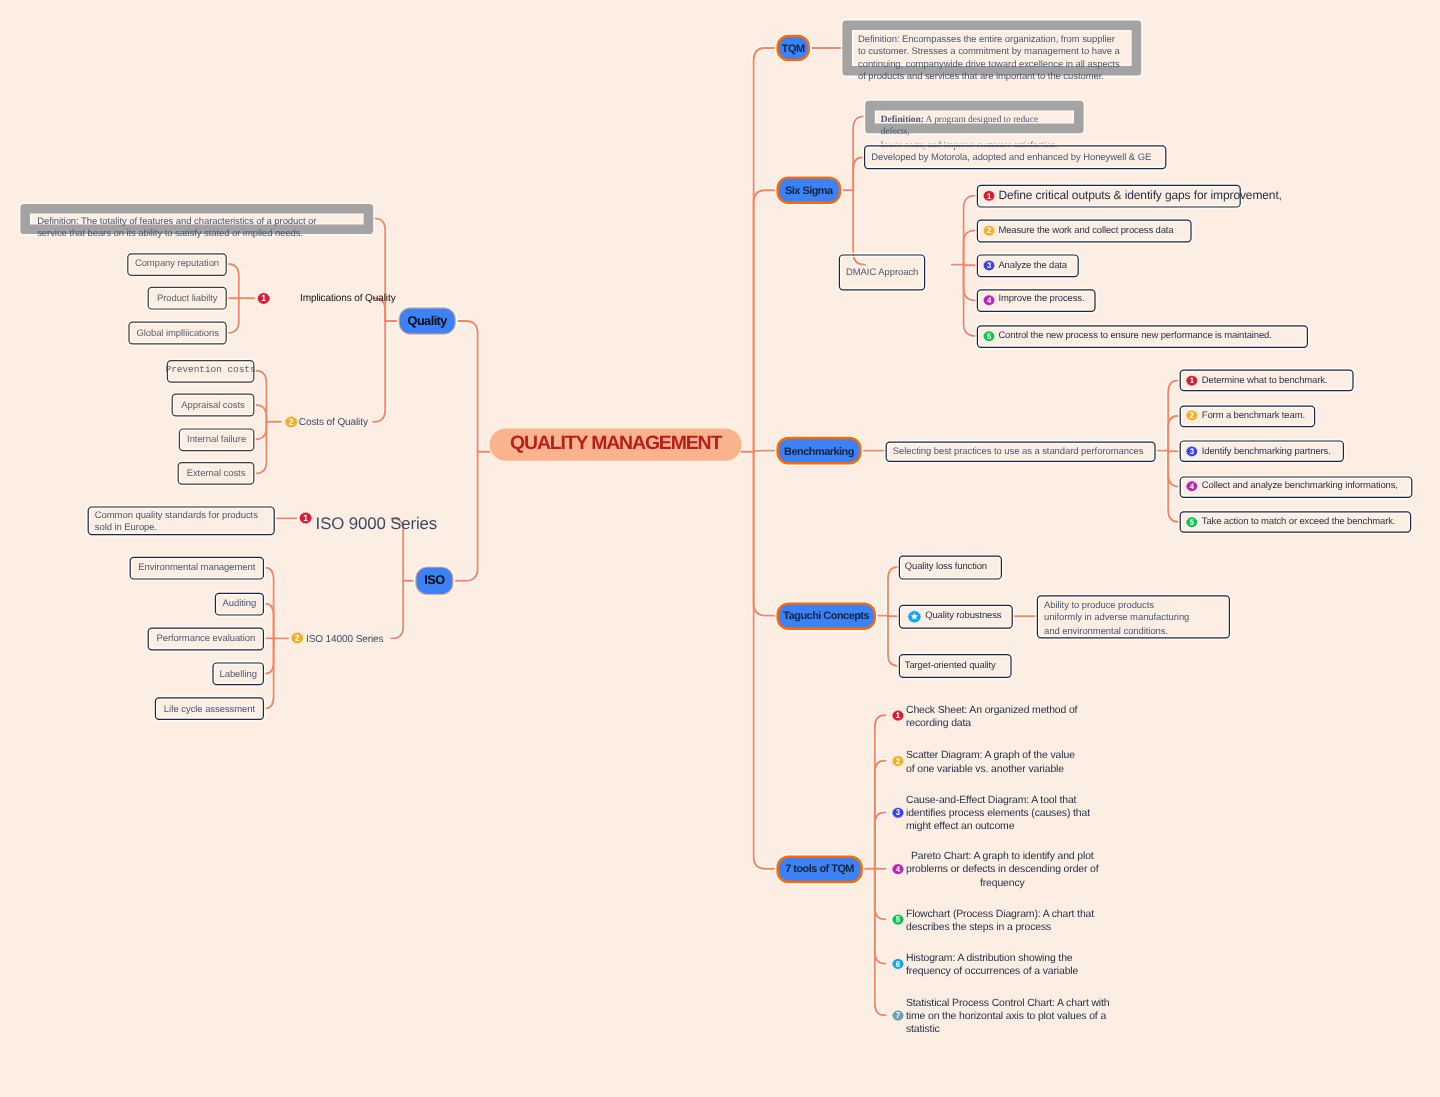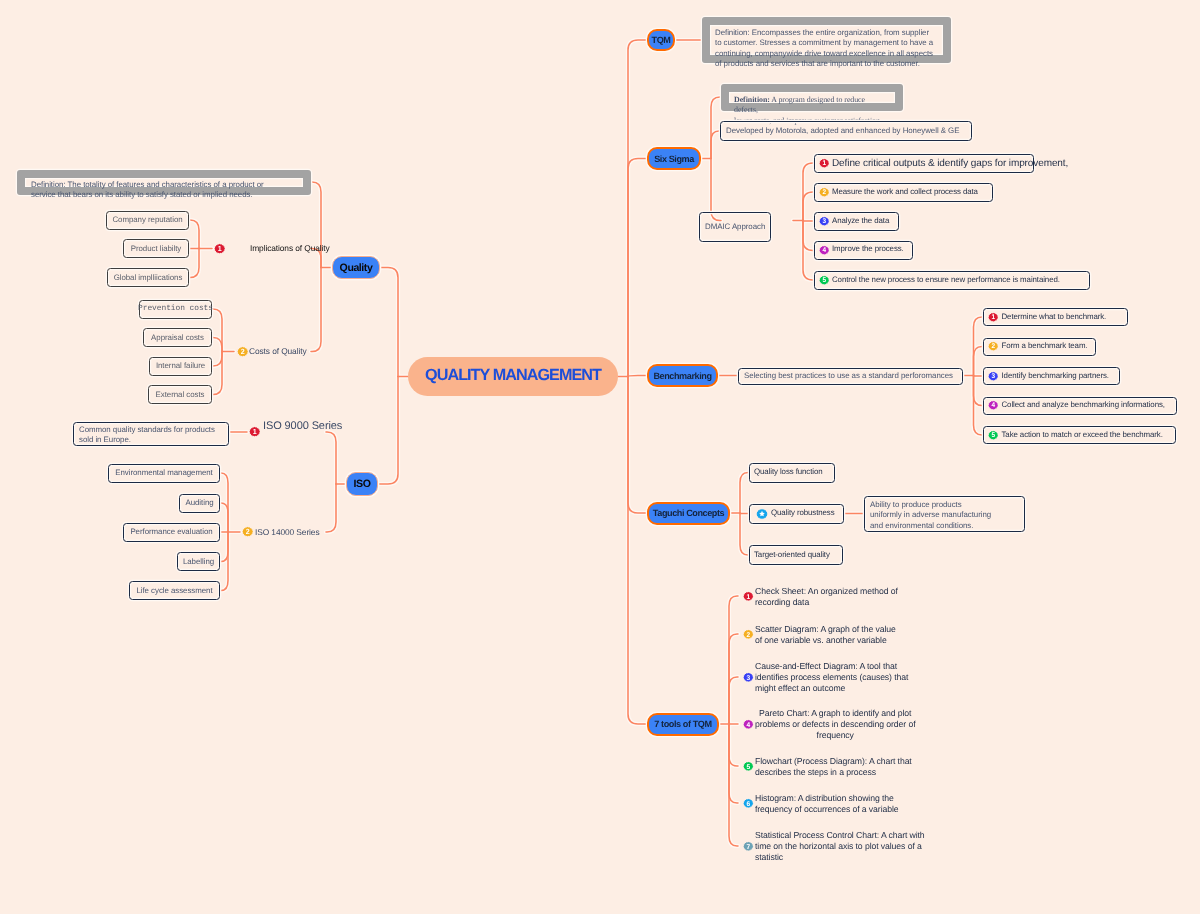--- a/index.html
+++ b/index.html
@@ -7,22 +7,22 @@
   body{width:1200px;height:914px;background:#FDEEE4;
        font-family:"Liberation Sans",sans-serif;overflow:hidden;
        -webkit-font-smoothing:antialiased;text-rendering:geometricPrecision;}
   #root{position:relative;width:1200px;height:914px;}
   svg#wires{position:absolute;left:0;top:0;width:1200px;height:914px;}
   svg#wires path{fill:none;stroke:#FB8461;stroke-width:1.55;stroke-linecap:round;stroke-linejoin:round;}
   svg#wires .halo path{stroke:#FFF8F3;stroke-width:4.2;}
   .nd{position:absolute;box-sizing:border-box;}
 
   
-  #central{left:408px;top:357px;width:210px;height:39px;border-radius:19.5px;
-    background:#FAB38C;color:#1d4ed8;font-weight:bold;font-size:16.2px;
+  #central{left:408px;top:357px;width:210px;height:27px;border-radius:19.5px;
+    background:#FAB38C;color:#b91c1c;font-weight:bold;font-size:16.2px;
     letter-spacing:-0.95px;display:flex;align-items:center;justify-content:center;padding-bottom:2px;}
 
   
   .pill{border:2px solid #FF6A00;border-radius:10px;background:#3b82f6;color:#15243C;
         font-weight:bold;font-size:9.1px;display:flex;align-items:center;justify-content:center;
         white-space:nowrap;letter-spacing:-0.42px;}
   
   .pill.soft{border:1.7px solid #F9AD8D;color:#0A0A0A;font-size:10.6px;letter-spacing:-0.45px;}
 
   
@@ -393,21 +393,21 @@
 <div class="nd box charcoal" style="left:139px;top:299.5px;width:73px;height:19px;padding:0 4px;font-size:7.9px;justify-content:center;font-family:Liberation Mono, monospace;">Prevention costs</div>
 <div class="nd box charcoal" style="left:143px;top:328px;width:69px;height:19px;padding:0 4px;font-size:7.9px;justify-content:center;">Appraisal costs</div>
 <div class="nd box charcoal" style="left:149px;top:356.5px;width:63px;height:19px;padding:0 4px;font-size:7.9px;justify-content:center;">Internal failure</div>
 <div class="nd box charcoal" style="left:148px;top:385px;width:64px;height:19px;padding:0 4px;font-size:7.9px;justify-content:center;">External costs</div>
 <span class="bdg" style="left:249px;top:426.2px">
       <svg width="11.4" height="11.4" viewBox="-1 -1 26 26">
         <path d="M12 0.8 13.9 2.6 16.4 1.7 17.6 4.1 20.3 4.0 20.6 6.7 23.1 7.6 22.4 10.2 24.3 12 22.4 13.8 23.1 16.4 20.6 17.3 20.3 20.0 17.6 19.9 16.4 22.3 13.9 21.4 12 23.2 10.1 21.4 7.6 22.3 6.4 19.9 3.7 20.0 3.4 17.3 0.9 16.4 1.6 13.8 -0.3 12 1.6 10.2 0.9 7.6 3.4 6.7 3.7 4.0 6.4 4.1 7.6 1.7 10.1 2.6Z" fill="#DC1A32"></path>
         <text x="12" y="17.6" font-family="Liberation Sans,sans-serif" font-size="17" font-weight="bold" fill="#FFFFFF" text-anchor="middle" textLength="9" lengthAdjust="spacingAndGlyphs">1</text>
       </svg>
     </span>
-<span class="ftx" style="left:263px;top:421px;font-size:11px;color:#3C4A66;">ISO 9000 Series</span>
+<span class="ftx" style="left:263px;top:431px;font-size:14px;color:#3C4A66;">ISO 9000 Series</span>
 <div class="nd box wrap" style="left:73px;top:422px;width:156px;height:24px;padding:1.5px 5px;line-height:10.6px;font-size:7.9px;">
       <div class="ln">Common quality standards for products</div>
       <div class="ln">sold in Europe.</div>
     </div>
 <span class="bdg" style="left:242px;top:526.2px">
       <svg width="11.4" height="11.4" viewBox="-1 -1 26 26">
         <path d="M12 0.8 13.9 2.6 16.4 1.7 17.6 4.1 20.3 4.0 20.6 6.7 23.1 7.6 22.4 10.2 24.3 12 22.4 13.8 23.1 16.4 20.6 17.3 20.3 20.0 17.6 19.9 16.4 22.3 13.9 21.4 12 23.2 10.1 21.4 7.6 22.3 6.4 19.9 3.7 20.0 3.4 17.3 0.9 16.4 1.6 13.8 -0.3 12 1.6 10.2 0.9 7.6 3.4 6.7 3.7 4.0 6.4 4.1 7.6 1.7 10.1 2.6Z" fill="#F5AF22"></path>
         <text x="12" y="17.6" font-family="Liberation Sans,sans-serif" font-size="17" font-weight="bold" fill="#FFFFFF" text-anchor="middle" textLength="9" lengthAdjust="spacingAndGlyphs">2</text>
       </svg>
     </span>

